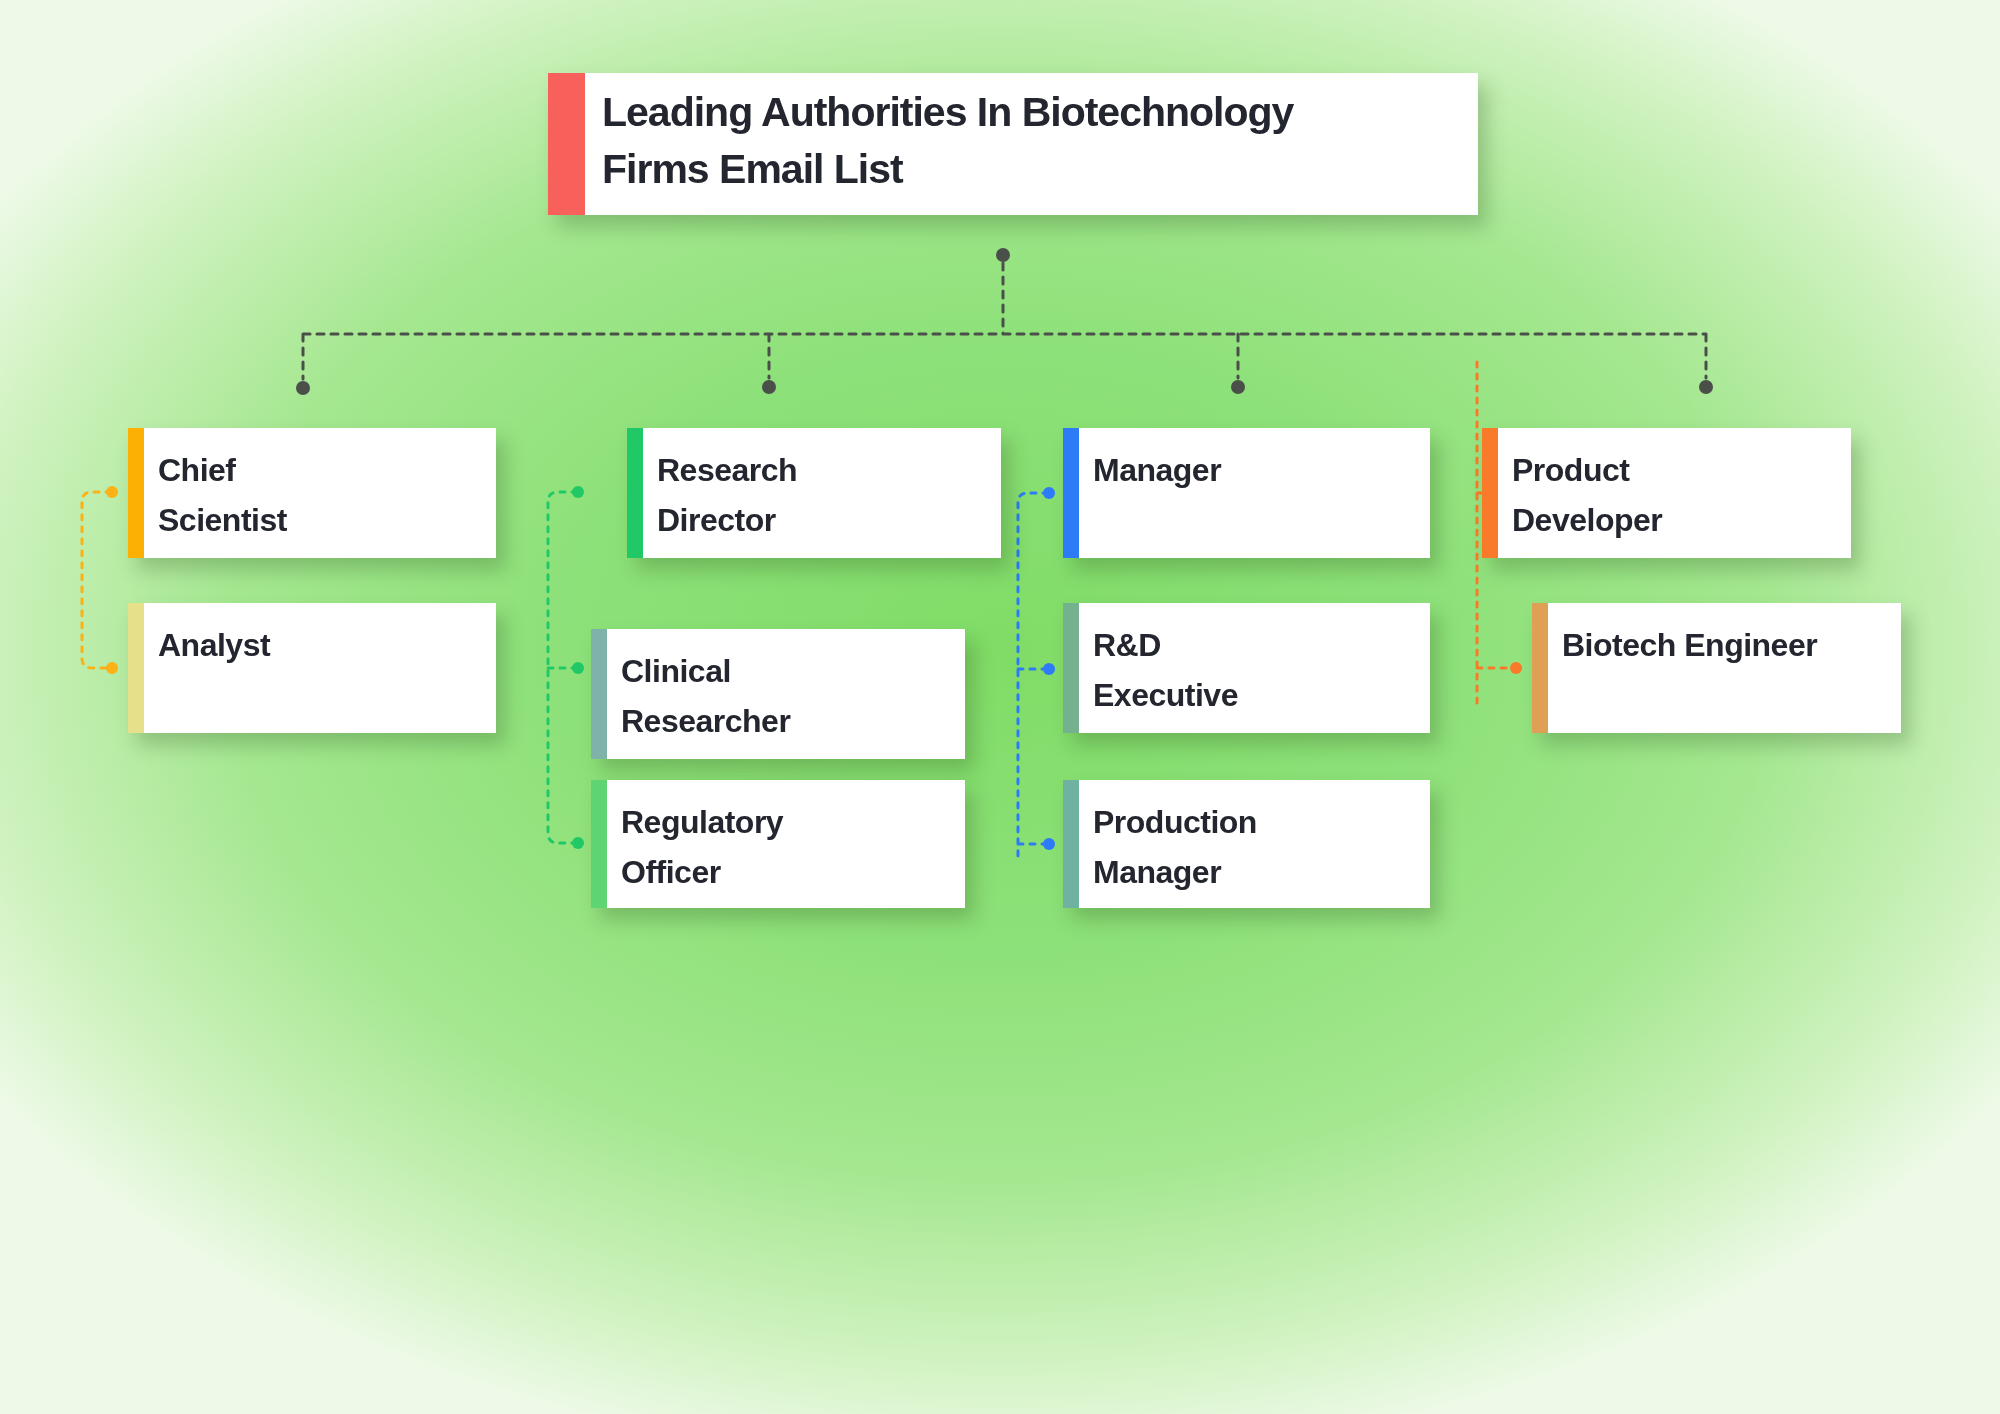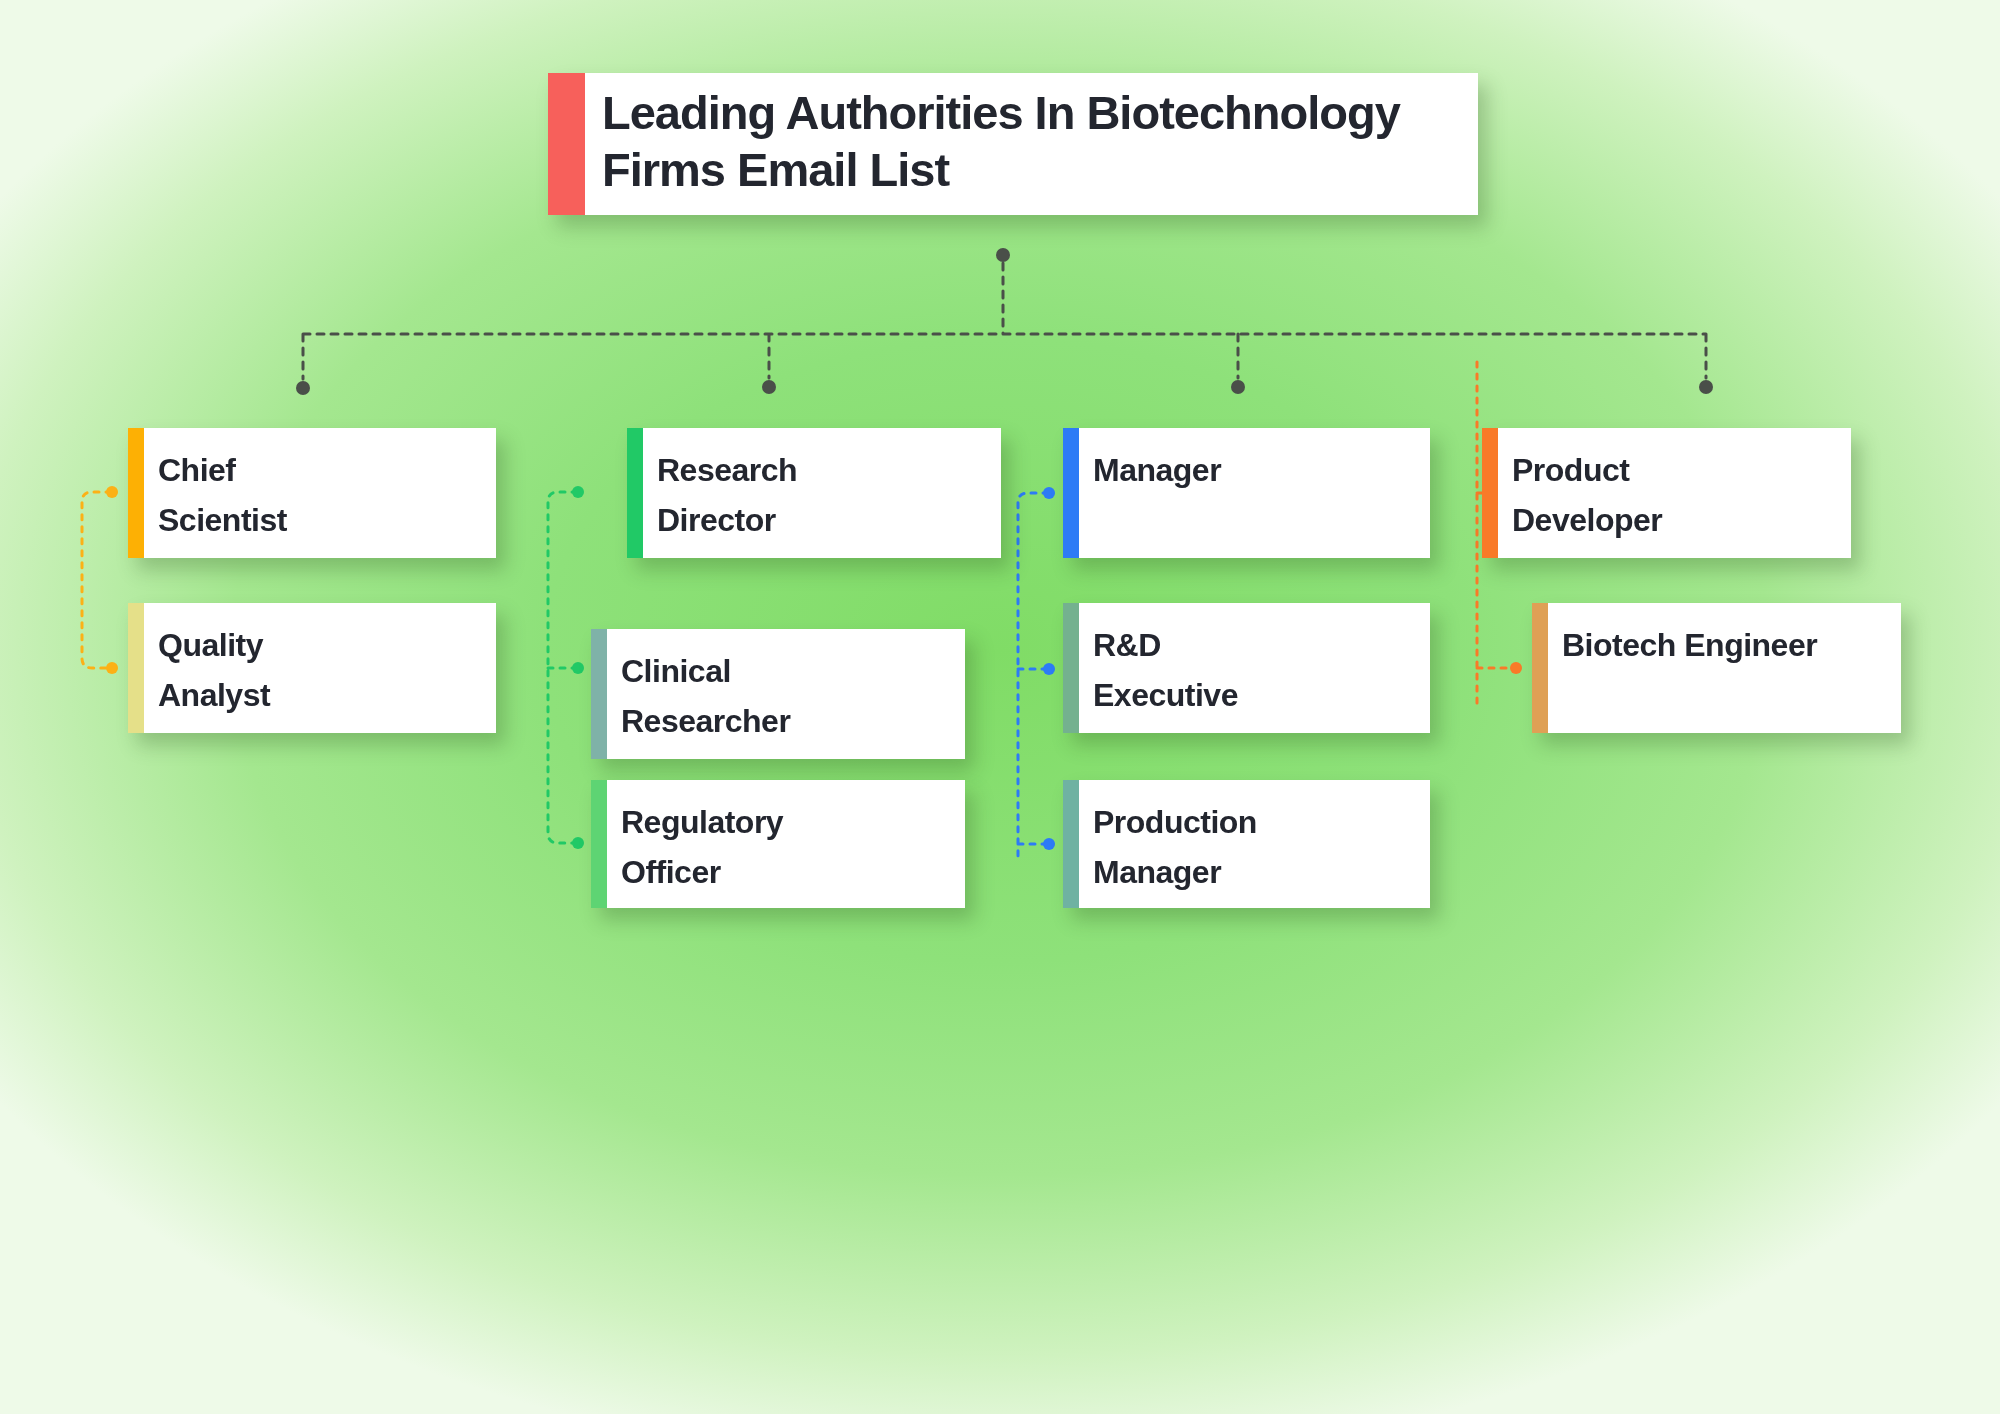--- a/index.html
+++ b/index.html
@@ -22,21 +22,21 @@
   .accent{
     position:absolute;left:0;top:0;bottom:0;width:16px;
   }
   .title-card{
     left:548px;top:73px;width:930px;height:142px;
   }
   .title-card .accent{width:37px;}
   .title-text{
     position:absolute;left:54px;top:11px;right:8px;
     color:#23262f;font-weight:bold;
-    font-size:47px;line-height:57px;letter-spacing:-1px;
+    font-size:41px;line-height:57px;letter-spacing:-1px;
     white-space:nowrap;
   }
   .title-line{display:block;}
   .role-box{height:130px;}
   .role-label{
     position:absolute;left:30px;top:17px;right:4px;
     color:#23262f;font-weight:bold;
     font-size:32px;line-height:50px;letter-spacing:-0.5px;
     white-space:nowrap;
   }
@@ -96,21 +96,20 @@
   <div class="card role-box" style="left:128px;top:428px;width:368px;">
     <div class="accent" style="background-color: rgb(253, 176, 4);"></div>
     <div class="role-label">
       <span class="role-line">Chief</span>
       <span class="role-line">Scientist</span>
     </div>
   </div>
   <div class="card role-box" style="left:128px;top:603px;width:368px;">
     <div class="accent" style="background-color: rgb(229, 224, 137);"></div>
     <div class="role-label">
-      <span class="role-line">Quality</span>
       <span class="role-line">Analyst</span>
     </div>
   </div>
 
   <div class="card role-box" style="left:591px;top:428px;width:374px;margin-left:36px;">
     <div class="accent" style="background-color: rgb(33, 201, 102);"></div>
     <div class="role-label">
       <span class="role-line">Research</span>
       <span class="role-line">Director</span>
     </div>

